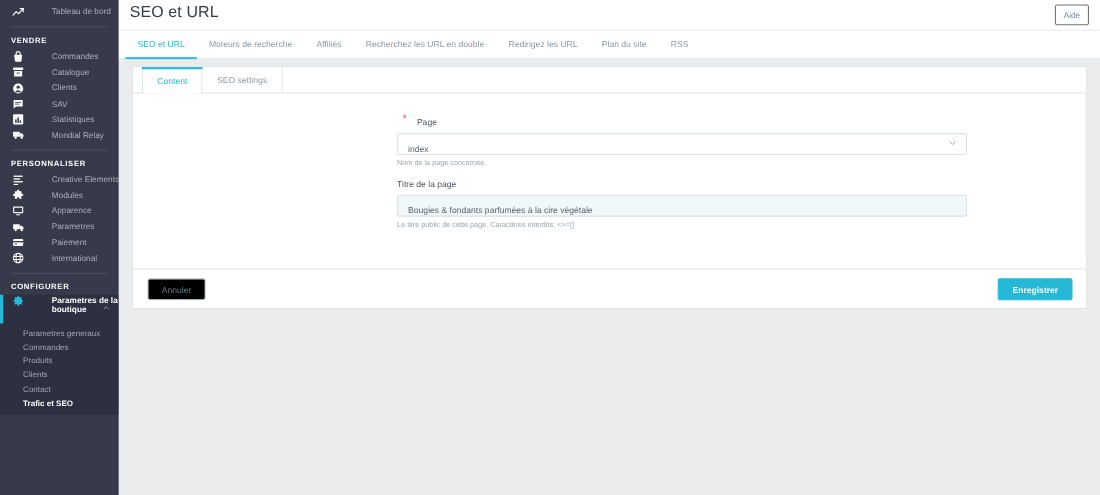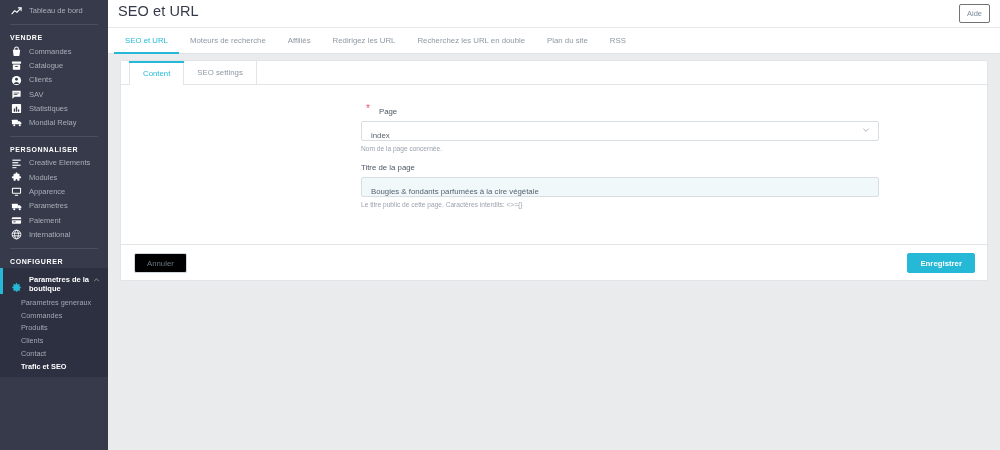--- a/index.html
+++ b/index.html
@@ -28,39 +28,39 @@
     white-space: nowrap;
     position: relative;
   }
   .nav-item .ico {
     width: 13px; height: 12px;
     display: inline-flex; align-items: center; justify-content: center;
     margin-right: 6px; flex: 0 0 13px;
     color: #ffffff;
   }
   .nav-item .ico svg { display:block; }
-  .nav-item .lbl { line-height: 1; }
+  .nav-item .lbl { line-height: 1; margin-left: 18px; }
 
   .nav-sep {
     height: 1px; background: #4a4e5d;
     margin: 6px 10px 6px 10px;
   }
   .nav-heading {
     font-size: 7px; font-weight: bold;
     letter-spacing: .6px;
     color: #ffffff;
     padding: 0 0 0 10px;
     height: 13px; display: flex; align-items: center;
   }
 
   
   .nav-item.active {
     background: #2c3040;
     height: 26px;
-    align-items: flex-end;
+    align-items: flex-start;
   }
   .nav-item.active::before {
     content: ""; position: absolute; left: 0; top: 0;
     width: 3px; height: 100%; background: #25b9d7;
   }
   .nav-item.active .ico { color: #25b9d7; }
   .nav-item.active .lbl {
     color: #ffffff; font-weight: bold;
     white-space: normal; width: 62px; line-height: 1.25;
     font-size: 7.5px;
@@ -421,22 +421,22 @@
 
 <header id="topbar">
   <div id="page-title">SEO et URL</div>
   <div id="help-btn">Aide</div>
 </header>
 
 <div id="tabbar">
   <div class="tab active">SEO et URL</div>
   <div class="tab">Moteurs de recherche</div>
   <div class="tab">Affiliés</div>
+  <div class="tab">Recherchez les URL en double</div>
   <div class="tab">Redirigez les URL</div>
-  <div class="tab">Recherchez les URL en double</div>
   <div class="tab">Plan du site</div>
   <div class="tab">RSS</div>
 </div>
 
 <main id="main">
   <section id="card">
 
     <div id="card-tabs">
       <div class="ctab active">Content</div>
       <div class="ctab inactive-bordered">SEO settings</div>

